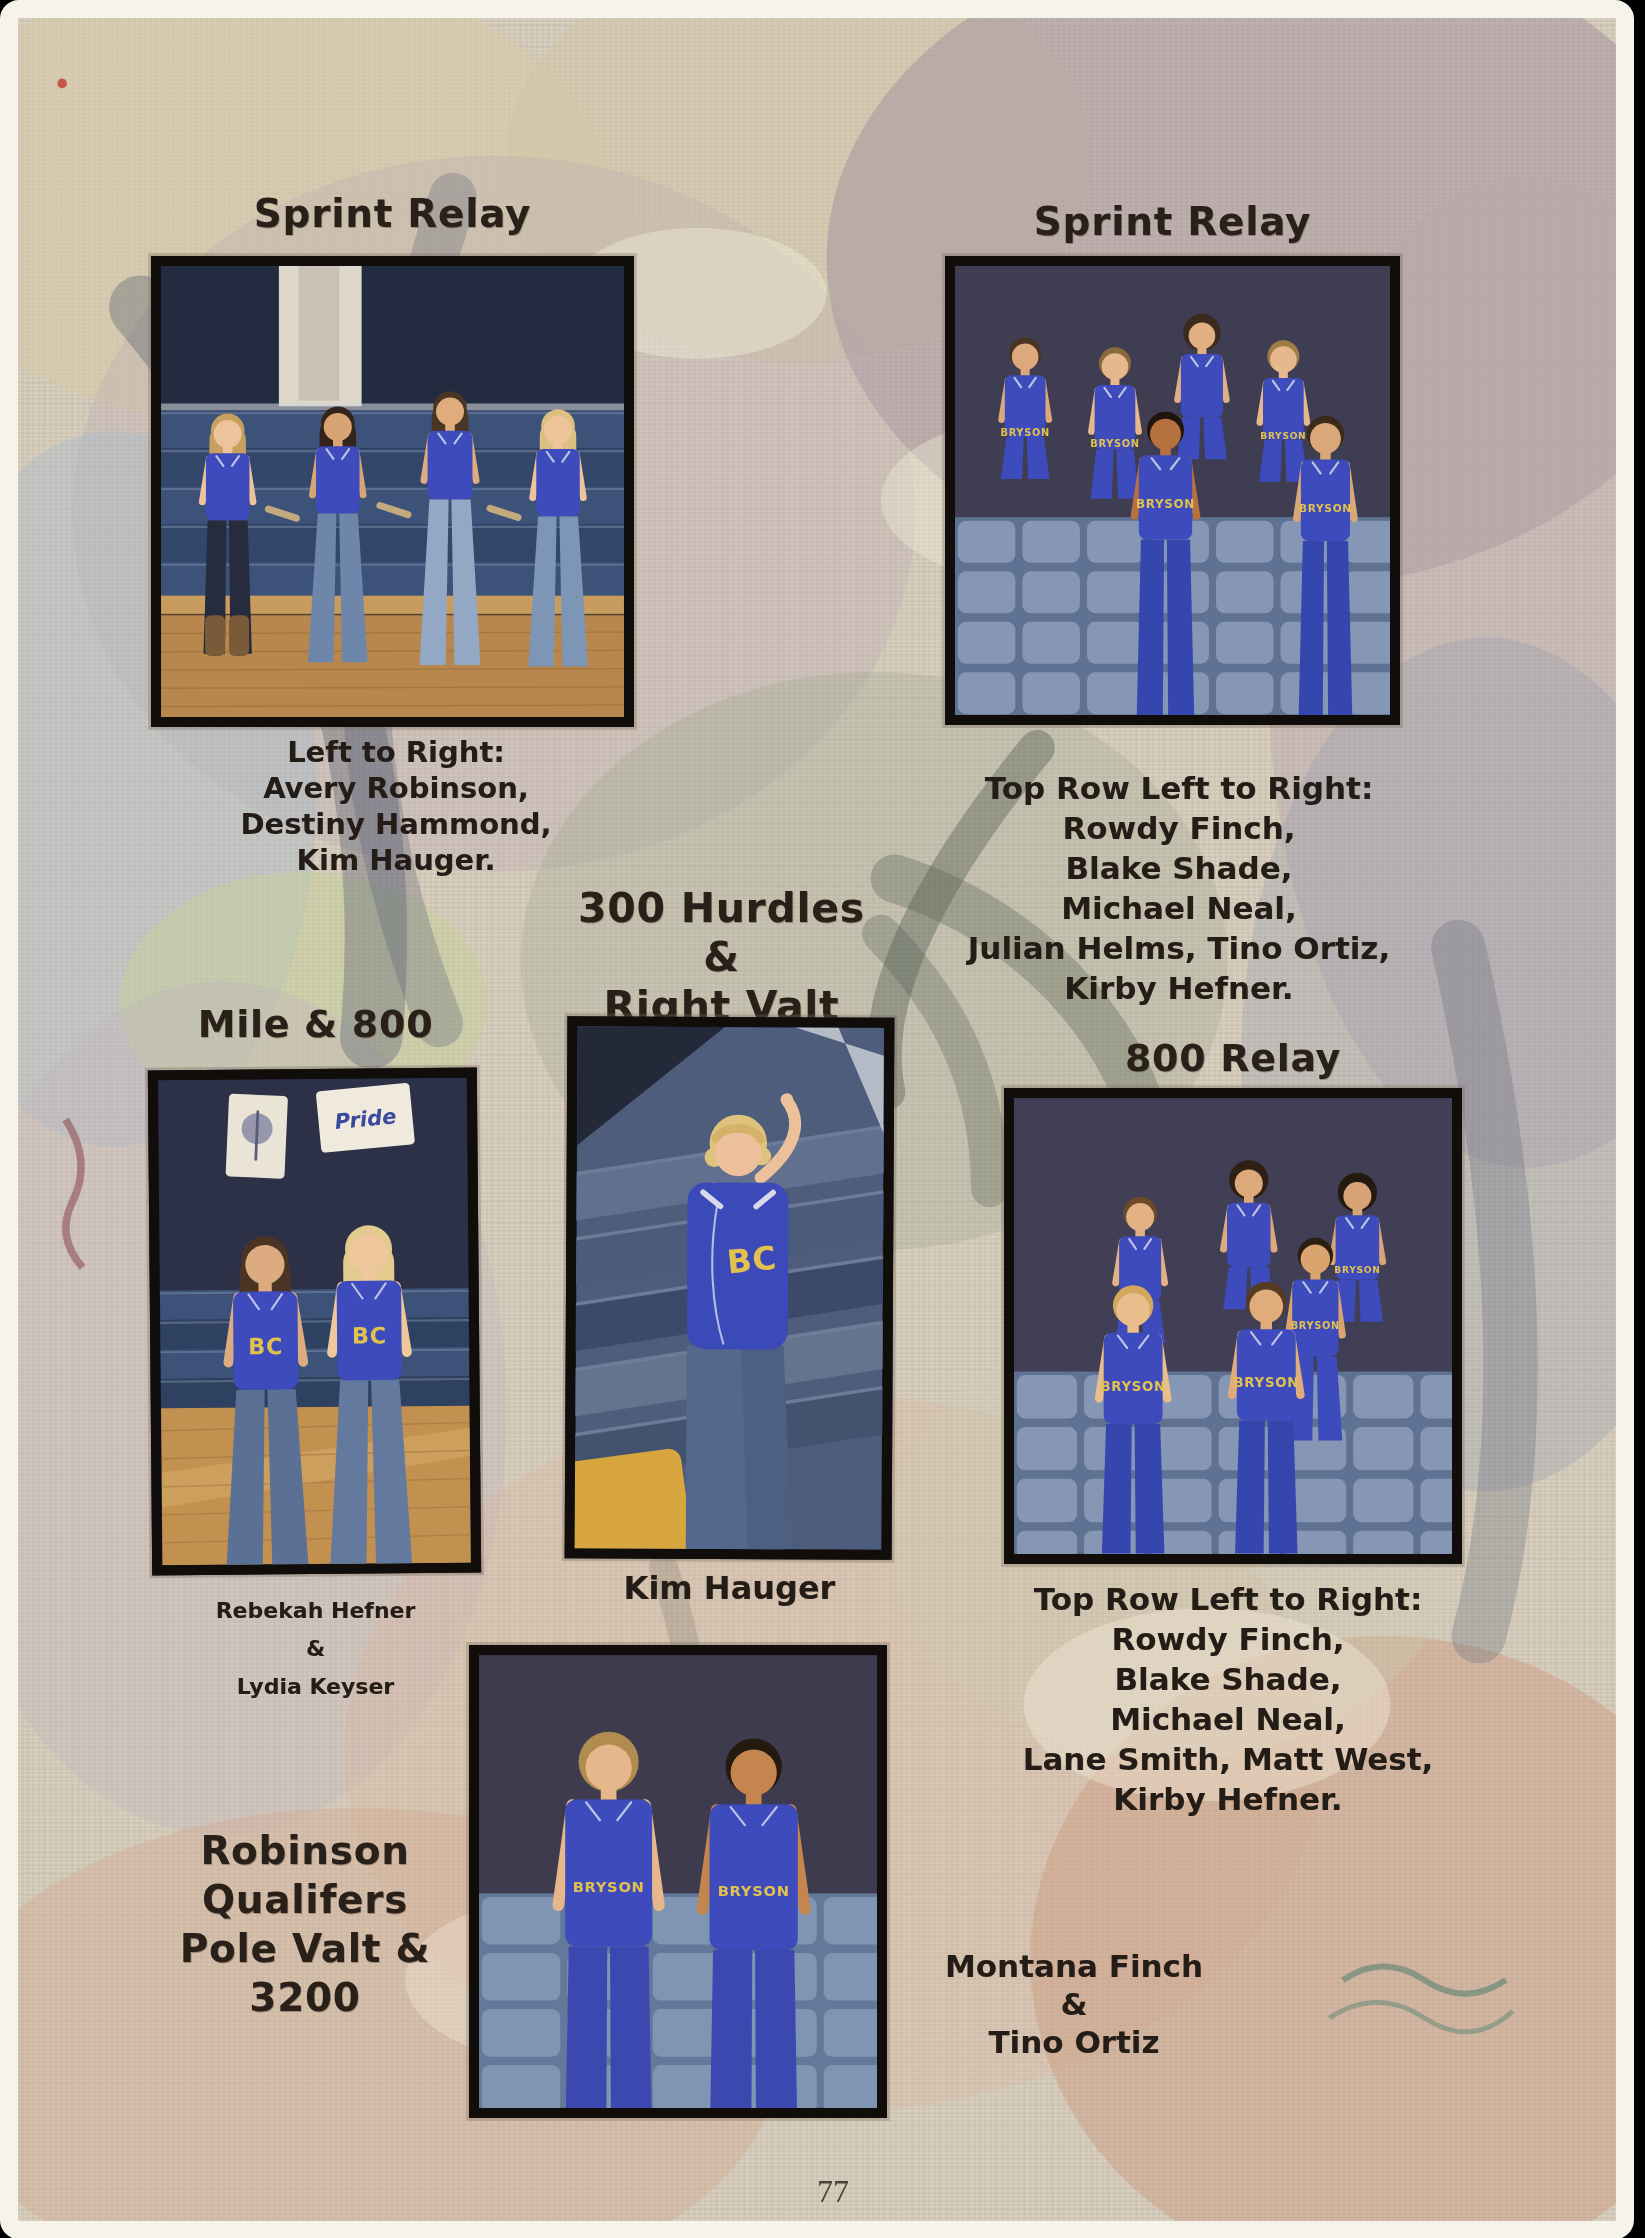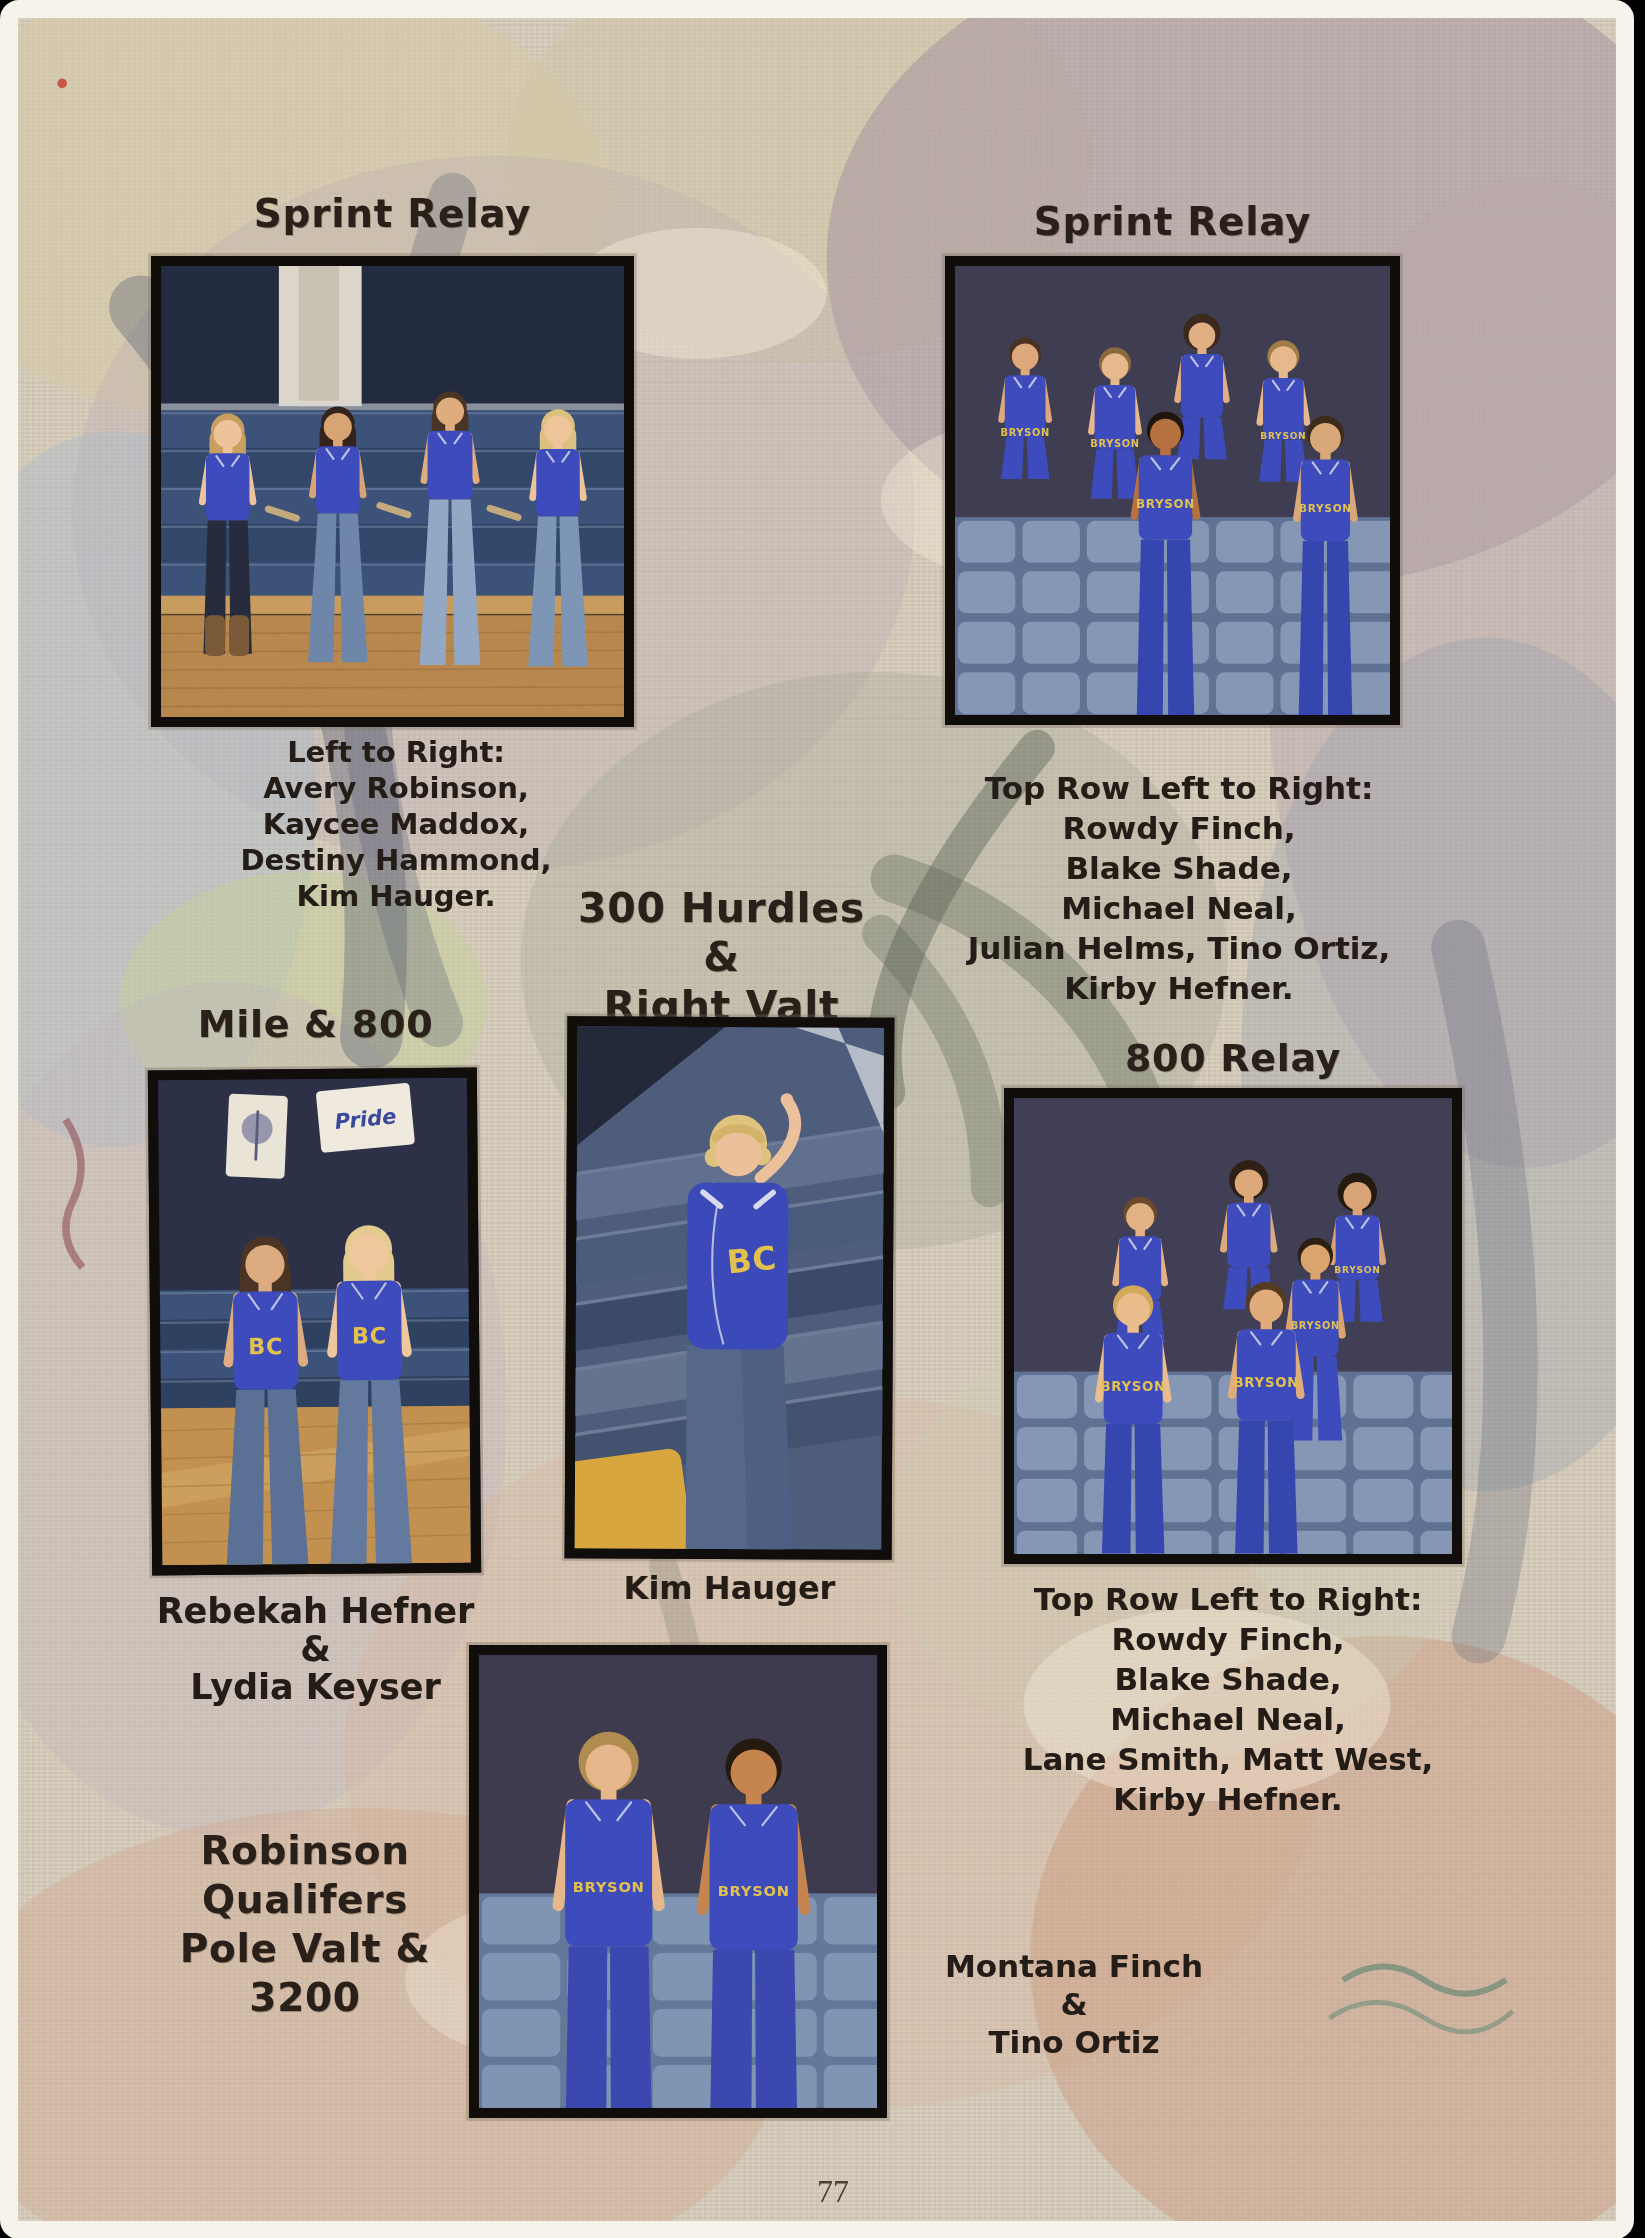--- a/index.html
+++ b/index.html
@@ -521,34 +521,33 @@
         <polygon points="334,420.9 390,420.9 388.8,655.9 330,655.9" fill="#3a48b0" opacity="1"></polygon>
         <polygon points="394,420.9 450,420.9 454,655.9 395.2,655.9" fill="#3a48b0" opacity="1"></polygon>
         <text x="185" y="338" font-size="21" font-family="DejaVu Sans, sans-serif" font-weight="bold" fill="#e2c24d" text-anchor="middle" letter-spacing="1">BRYSON</text>
         <text x="392" y="344" font-size="21" font-family="DejaVu Sans, sans-serif" font-weight="bold" fill="#e2c24d" text-anchor="middle" letter-spacing="1">BRYSON</text>
       </svg>
   </div>
 
   <div class="caption" style="left:168px;top:716px;width:420px">
     <span>Left to Right:</span>
     <span>Avery Robinson,</span>
-    <span>Kaycee Maddox,</span>
     <span>Destiny Hammond,</span>
     <span>Kim Hauger.</span>
   </div>
   <div class="caption" style="left:930px;top:750px;width:462px;font-size:31px;line-height:40px">
     <span>Top Row Left to Right:</span>
     <span>Rowdy Finch,</span>
     <span>Blake Shade,</span>
     <span>Michael Neal,</span>
     <span>Julian Helms, Tino Ortiz,</span>
     <span>Kirby Hefner.</span>
   </div>
   <div class="caption" style="left:548px;top:1552px;width:327px;font-size:32px">Kim Hauger</div>
-  <div class="caption" style="left:133px;top:1574px;width:329px;font-size:35px;line-height:38px">
+  <div class="caption" style="left:133px;top:1574px;width:329px;font-size:22px;line-height:38px">
     <span>Rebekah Hefner</span>
     <span>&amp;</span>
     <span>Lydia Keyser</span>
   </div>
   <div class="caption" style="left:979px;top:1561px;width:462px;font-size:31px;line-height:40px">
     <span>Top Row Left to Right:</span>
     <span>Rowdy Finch,</span>
     <span>Blake Shade,</span>
     <span>Michael Neal,</span>
     <span>Lane Smith, Matt West,</span>

